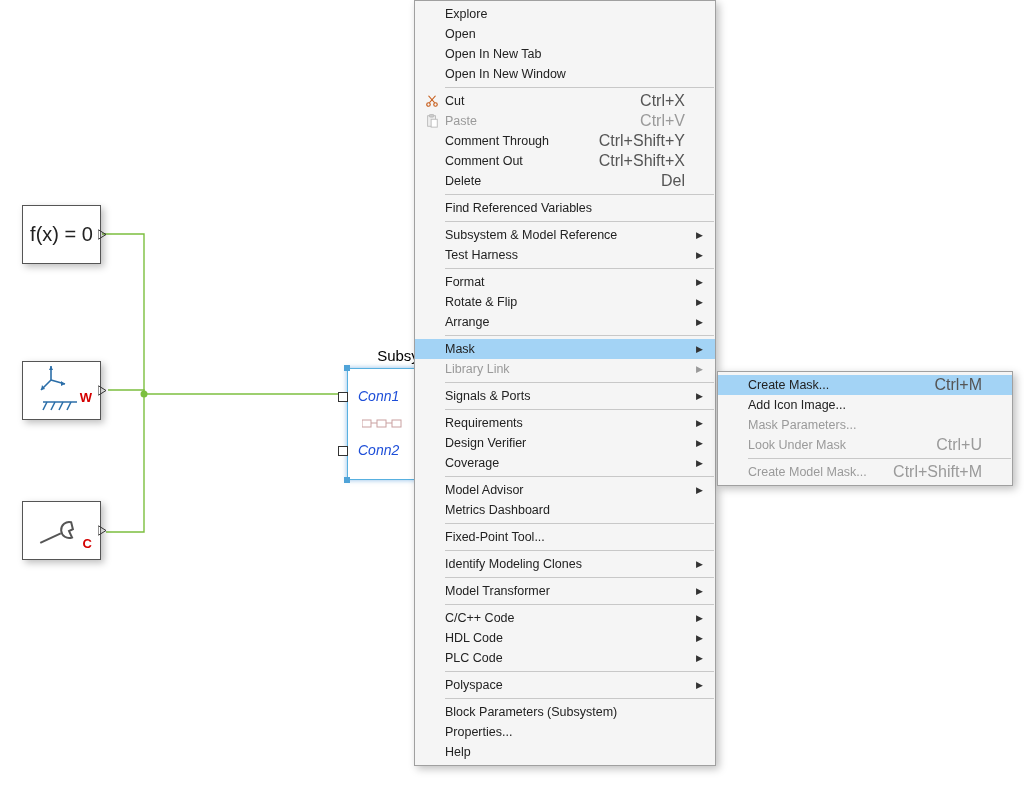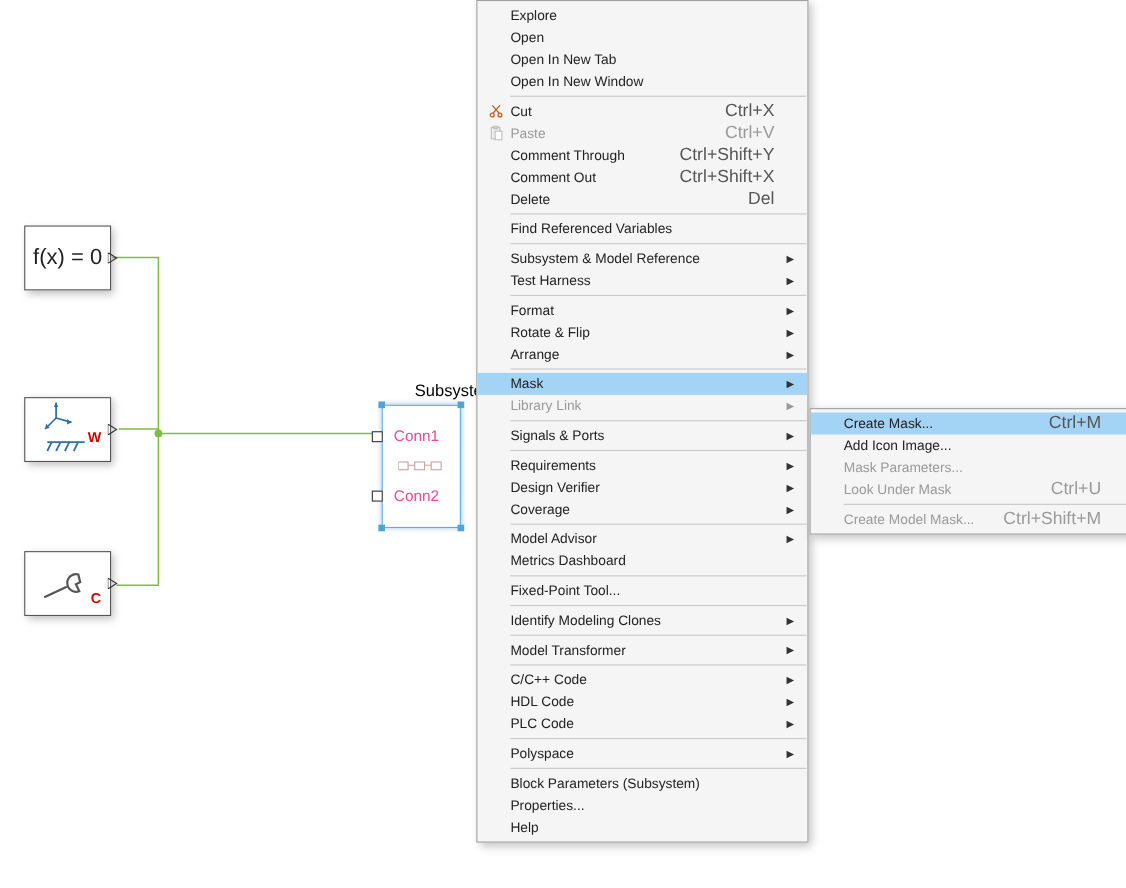--- a/index.html
+++ b/index.html
@@ -58,21 +58,22 @@
     background:#4fa3d8;
   }
   .sel-tl{top:-4px;left:-4px;}
   .sel-tr{top:-4px;right:-4px;}
   .sel-bl{bottom:-4px;left:-4px;}
   .sel-br{bottom:-4px;right:-4px;}
   .subsystem .conn-label{
     position:absolute;
     left:10px;
     font-size:14px;
-    color:#ec4899;
+    color:#1d4ed8;
+    font-style:italic;
   }
   .subsystem .in-port{
     position:absolute;
     left:-10px;
     width:10px;height:10px;
     transform:translateY(-50%);
   }
   .in-port::before{
     content:'';
     position:absolute;left:0;top:0;
@@ -83,21 +84,20 @@
 
   
   .ctx-menu{
     position:absolute;
     background:#f5f5f5;
     border:1px solid #a0a0a0;
     box-shadow:3px 3px 8px rgba(0,0,0,0.25);
     padding:3px 0;
     min-width:294px;
     font-size:12.5px;
-    margin-left:19px;
   }
   .ctx-item{
     display:flex;
     align-items:center;
     height:20px;
     padding:0 12px 0 6px;
     position:relative;
     white-space:nowrap;
   }
   .ctx-item .icon-col{

